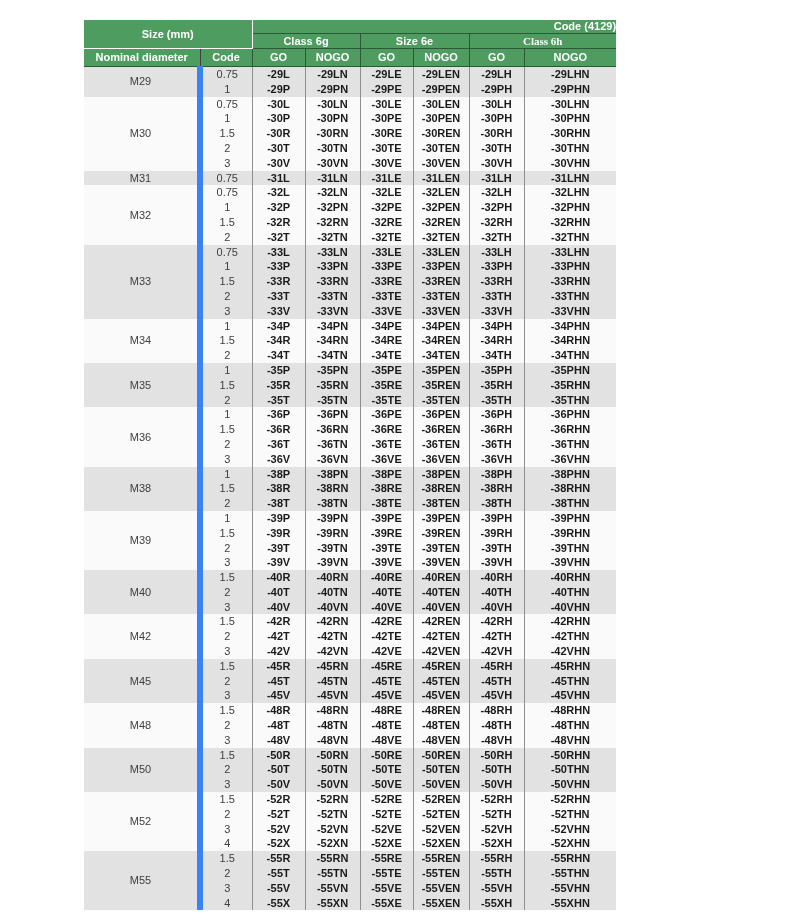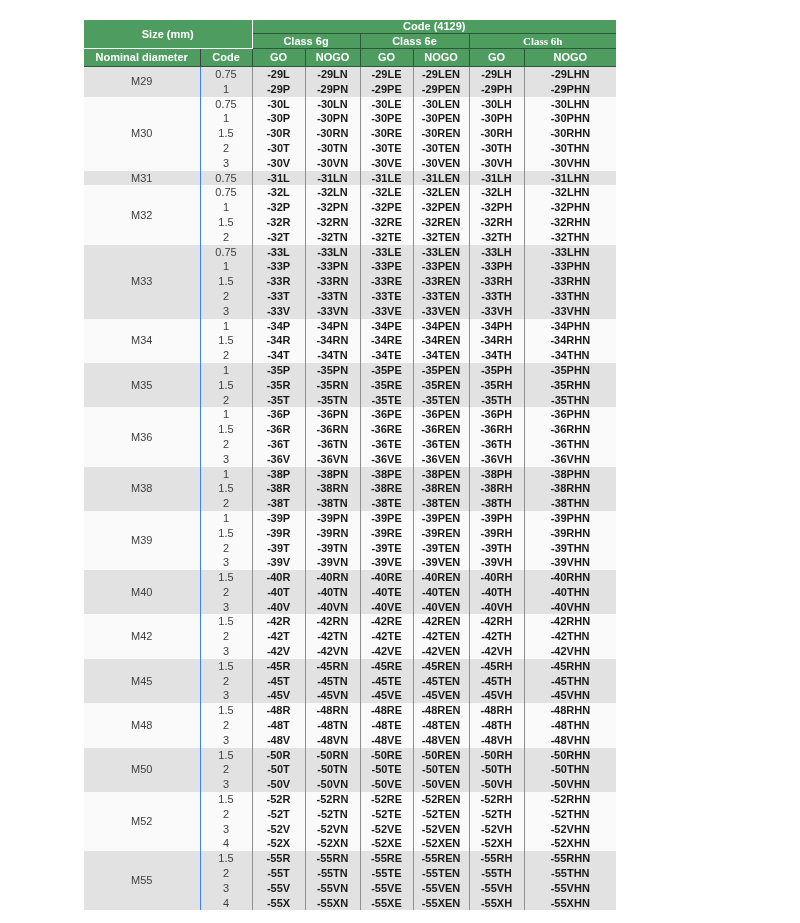--- a/index.html
+++ b/index.html
@@ -13,33 +13,33 @@
     border-collapse:collapse;table-layout:fixed;width:532px;
   }
   thead th{
     background:#4f9c61;color:#ffffff;font-weight:bold;font-size:11px;
     padding:0;border:1px solid #2b5837;line-height:1;
   }
   tr.hrow1 th{height:13px;}
   tr.hrow2 th{height:14px;margin-top:29px;}
   tr.hrow3 th{height:17px;}
   th.size-head{border-bottom:1px solid #ffffff;border-right:1px solid #ffffff;border-left:none;border-top:none;}
-  th.code-head{border-top:none;border-right:none;}
+  th.code-head{border-top:none;border-right:none;text-align:right;}
   th.class-head{border-right:none;}
   th.class-head.last{border-right:none;font-family:Liberation Serif, serif;}
   th.nominal-head{border-left:none;border-right:1px solid #404040;}
   th.nogo-head.last{border-right:none;}
   tbody td{
     height:14.8px;padding:0;font-size:11px;text-align:center;
     line-height:14.8px;white-space:nowrap;overflow:hidden;
   }
   tbody tr.band-gray{background:#e2e2e2;}
   tbody tr.band-light{background:#fafafa;}
   td.diam{color:#404040;font-weight:normal;}
-  td.pitch{color:#404040;font-weight:normal;border-left:1px solid #3b82f6;}
+  td.pitch{color:#404040;font-weight:normal;border-left:6px solid #3b82f6;}
   td.code{color:#1a1a1a;font-weight:bold;border-left:1px solid #8f8f8f;}
 </style>
 </head>
 <body>
 
 <div class="table-wrap">
   <table>
     <colgroup>
       <col style="width:116px">
         <col style="width:52px">
@@ -50,21 +50,21 @@
       <col style="width:55px">
         <col style="width:92px">
     </colgroup>
     <thead>
       <tr class="hrow1">
         <th class="size-head" colspan="2" rowspan="2">Size (mm)</th>
         <th class="code-head" colspan="6">Code (4129)</th>
       </tr>
       <tr class="hrow2">
         <th class="class-head" colspan="2">Class 6g</th>
-        <th class="class-head" colspan="2">Class 6e</th>
+        <th class="class-head" colspan="2">Size 6e</th>
         <th class="class-head last" colspan="2">Class 6h</th>
       </tr>
       <tr class="hrow3">
         <th class="nominal-head">Nominal diameter</th>
         <th>Code</th>
         <th>GO</th>
         <th>NOGO</th>
         <th>GO</th>
         <th>NOGO</th>
         <th>GO</th>

